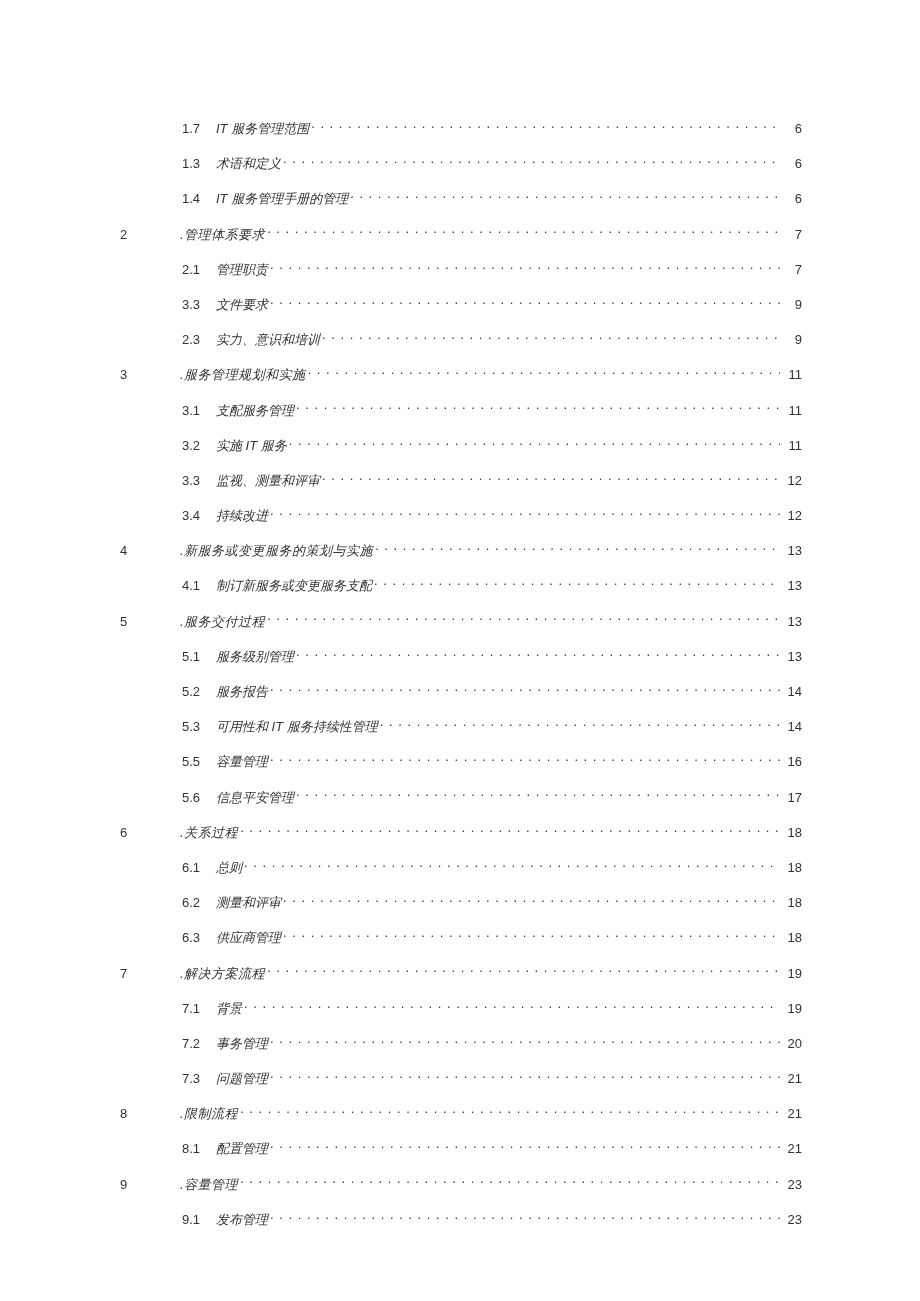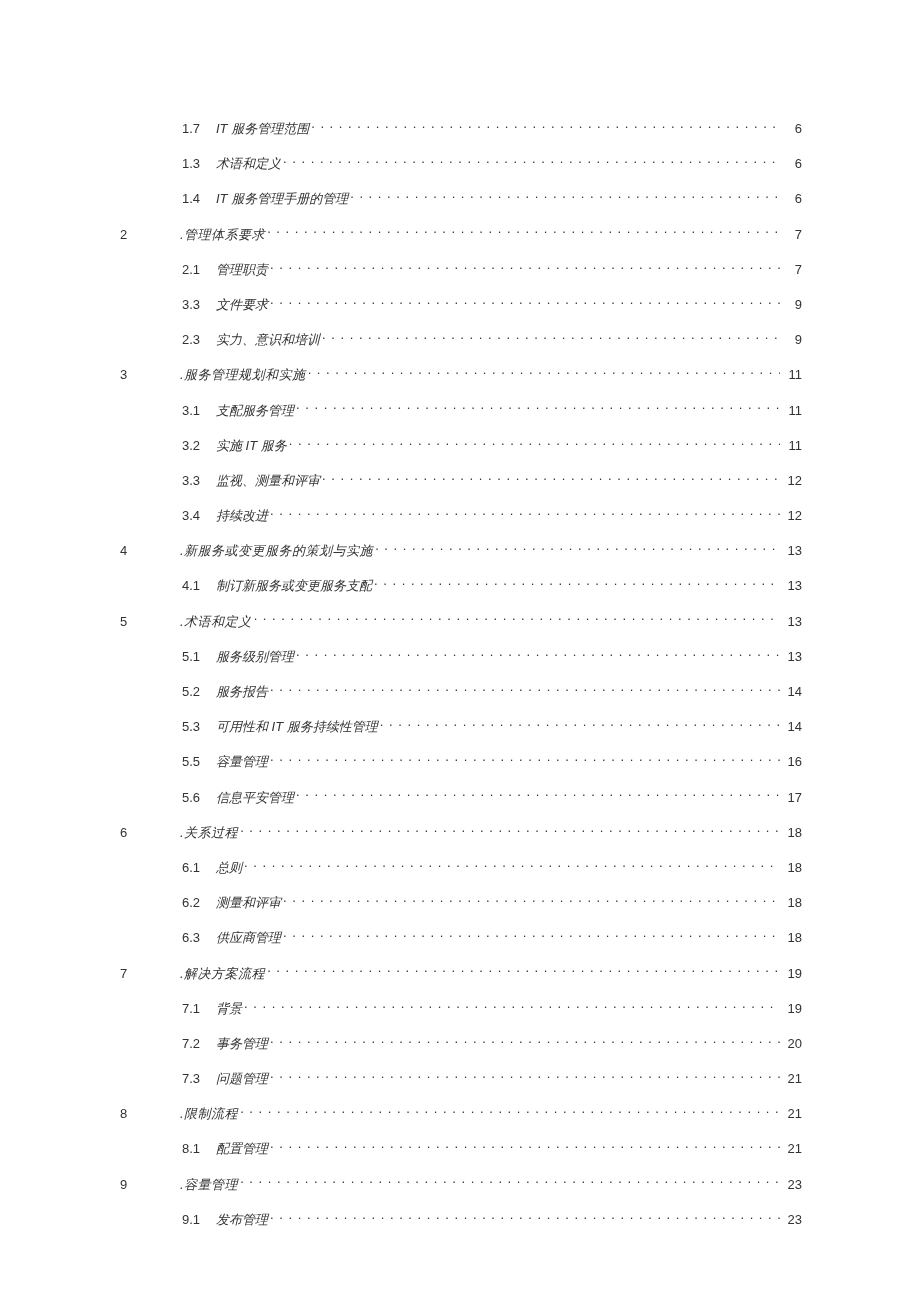--- a/index.html
+++ b/index.html
@@ -158,21 +158,21 @@
     </div>
     <div class="toc-row">
       <span style="flex: 0 0 64px;"></span>
       <span class="subnum-col">4.1</span>
       <span class="title-text">制订新服务或变更服务支配</span>
       <span class="leader"></span>
       <span class="pg">13</span>
     </div>
     <div class="toc-row">
       <span class="num-col">5</span>
-      <span class="title-text lead">.术语和定义</span>
+      <span class="title-text lead">.服务交付过程</span>
       <span class="leader"></span>
       <span class="pg">13</span>
     </div>
     <div class="toc-row">
       <span style="flex: 0 0 64px;"></span>
       <span class="subnum-col">5.1</span>
       <span class="title-text">服务级别管理</span>
       <span class="leader"></span>
       <span class="pg">13</span>
     </div>

